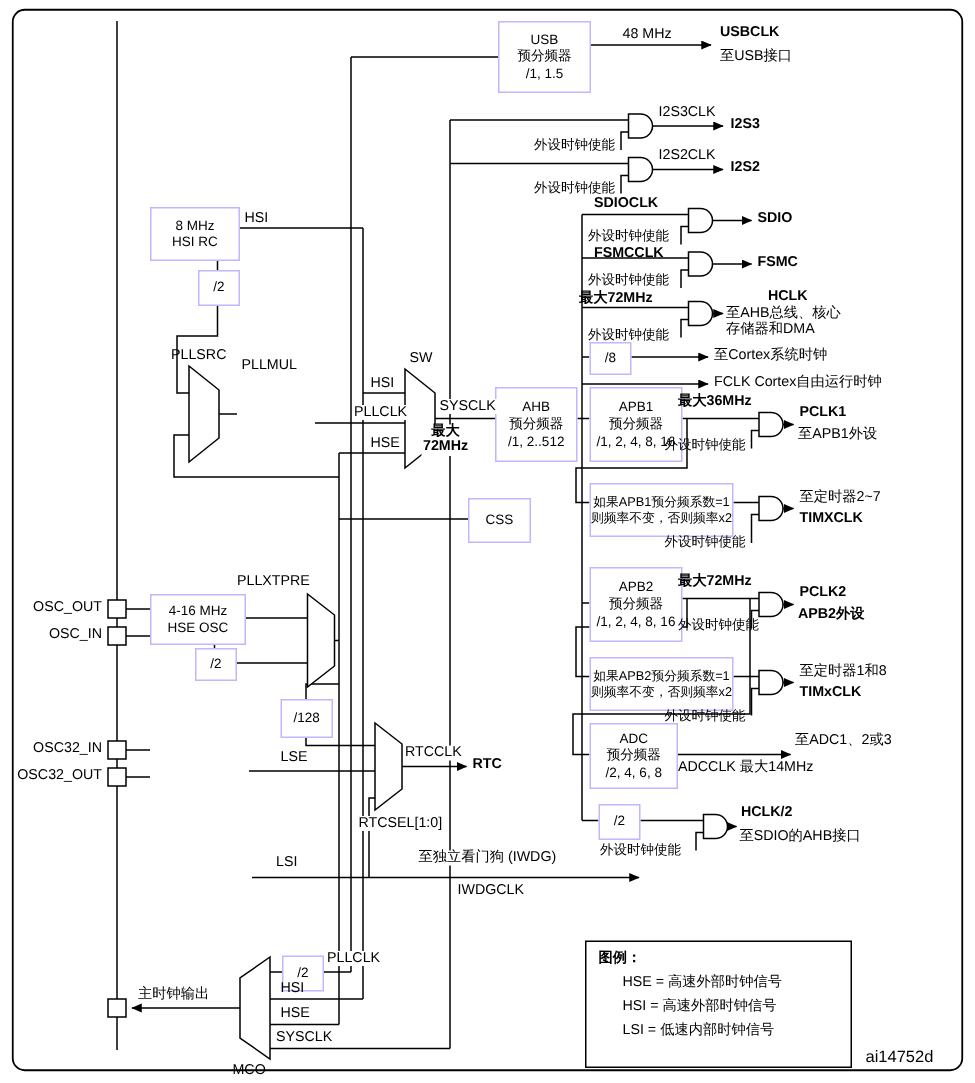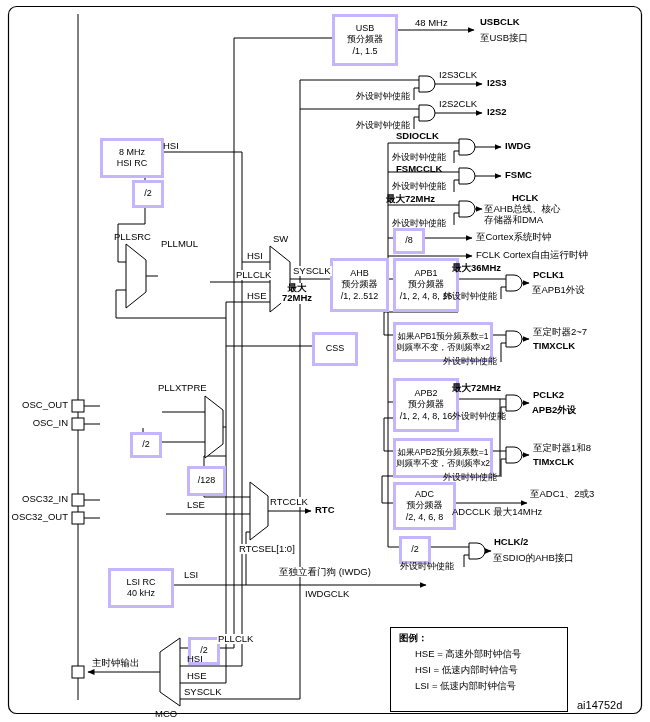--- a/index.html
+++ b/index.html
@@ -3,21 +3,21 @@
 <meta charset="utf-8">
 <style>
   html,body{margin:0;padding:0;background:#fff;}
   #stage{position:relative;width:650px;height:722px;background:#fff;
          font-family:"Liberation Sans","DejaVu Sans",sans-serif;color:#000;overflow:hidden;}
   svg.wires{position:absolute;left:0;top:0;}
   .lb{position:absolute;font-size:9.5px;line-height:1.08;white-space:nowrap;}
   .b{font-weight:700;}
   .wbg{background:#fff;padding:0 1px;}
   .right{text-align:right;}
-  .bx{position:absolute;border:3px solid #c4b5fd;background:#fff;display:flex;
+  .bx{position:absolute;border:1px solid #c4b5fd;background:#fff;display:flex;
       align-items:center;justify-content:center;text-align:center;
       white-space:pre;font-size:9px;line-height:1.25;}
   .f85{font-size:8.5px;}
   .pre{white-space:pre;text-align:center;}
   .en{position:absolute;font-size:9px;line-height:1.1;white-space:nowrap;}
   #legend{position:absolute;left:390px;top:627px;width:178px;height:85px;
           border:1px solid #000;background:#fff;box-sizing:border-box;padding:4px 0 0 8px;}
   #legend .lg-t{font-size:9.5px;font-weight:700;margin-bottom:3px;}
   #legend .lg-i{font-size:9.5px;margin-bottom:3px;padding-left:16px;}
   .wm{position:absolute;font-size:11px;}
@@ -181,24 +181,24 @@
   <div class="bx" style="left:312px;top:332px;width:40px;height:28px">CSS</div>
   <div class="bx" style="left:393px;top:378px;width:60px;height:48px">APB2
 预分频器
 /1, 2, 4, 8, 16</div>
   <div class="bx f85" style="left:393px;top:438px;width:94px;height:34px">如果APB2预分频系数=1
 则频率不变，否则频率x2</div>
   <div class="bx" style="left:393px;top:482px;width:57px;height:42px">ADC
 预分频器
 /2, 4, 6, 8</div>
   <div class="bx" style="left:393px;top:228px;width:26px;height:20px">/8</div>
+  <div class="bx" style="left:100px;top:396px;width:62px;height:32px">4-16 MHz
+HSE OSC</div>
   <div class="bx" style="left:130px;top:432px;width:26px;height:20px">/2</div>
   <div class="bx" style="left:187px;top:466px;width:33px;height:24px">/128</div>
-  <div class="bx" style="left:108px;top:568px;width:60px;height:34px">LSI RC
-40 kHz</div>
   <div class="bx" style="left:399px;top:536px;width:26px;height:22px">/2</div>
   <div class="bx" style="left:188px;top:637px;width:26px;height:22px">/2</div>
 
   <div class="lb" style="left:415px;top:18px">48 MHz</div>
   <div class="lb b" style="left:480px;top:17px">USBCLK</div>
   <div class="lb" style="left:480px;top:33px">至USB接口</div>
   <div class="lb" style="left:439px;top:70px">I2S3CLK</div>
   <div class="lb b" style="left:487px;top:78px">I2S3</div>
   <div class="lb" style="left:439px;top:99px">I2S2CLK</div>
   <div class="lb b" style="left:487px;top:107px">I2S2</div>
@@ -208,21 +208,21 @@
   <div class="en" style="left:392px;top:153px">外设时钟使能</div>
   <div class="en" style="left:392px;top:182px">外设时钟使能</div>
   <div class="en" style="left:392px;top:219px">外设时钟使能</div>
   <div class="en" style="left:443px;top:292px">外设时钟使能</div>
   <div class="en" style="left:443px;top:357px">外设时钟使能</div>
   <div class="en" style="left:452px;top:412px">外设时钟使能</div>
   <div class="en" style="left:443px;top:473px">外设时钟使能</div>
   <div class="en" style="left:400px;top:562px">外设时钟使能</div>
 
   <div class="lb b" style="left:396px;top:131px">SDIOCLK</div>
-  <div class="lb b" style="left:505px;top:141px">IWDG</div>
+  <div class="lb b" style="left:505px;top:141px">SDIO</div>
   <div class="lb b" style="left:396px;top:164px">FSMCCLK</div>
   <div class="lb b" style="left:505px;top:170px">FSMC</div>
   <div class="lb b" style="left:386px;top:194px">最大72MHz</div>
   <div class="lb b" style="left:512px;top:193px">HCLK</div>
   <div class="lb" style="left:484px;top:204px">至AHB总线、核心</div>
   <div class="lb" style="left:484px;top:215px">存储器和DMA</div>
   <div class="lb" style="left:476px;top:232px">至Cortex系统时钟</div>
   <div class="lb" style="left:476px;top:250px">FCLK Cortex自由运行时钟</div>
 
   <div class="lb" style="left:163px;top:141px">HSI</div>
@@ -270,19 +270,19 @@
   <div class="lb" style="left:92px;top:658px">主时钟输出</div>
   <div class="lb wbg" style="left:217px;top:634px">PLLCLK</div>
   <div class="lb" style="left:187px;top:654px">HSI</div>
   <div class="lb" style="left:187px;top:671px">HSE</div>
   <div class="lb" style="left:184px;top:687px">SYSCLK</div>
   <div class="lb" style="left:155px;top:709px">MCO</div>
 
   <div id="legend">
     <div class="lg-t">图例：</div>
     <div class="lg-i">HSE = 高速外部时钟信号</div>
-    <div class="lg-i">HSI = 低速内部时钟信号</div>
+    <div class="lg-i">HSI = 高速外部时钟信号</div>
     <div class="lg-i">LSI = 低速内部时钟信号</div>
   </div>
 
   <div class="wm" style="left:577px;top:699px;position:absolute">ai14752d</div>
 
 </div>
 
 </body></html>

